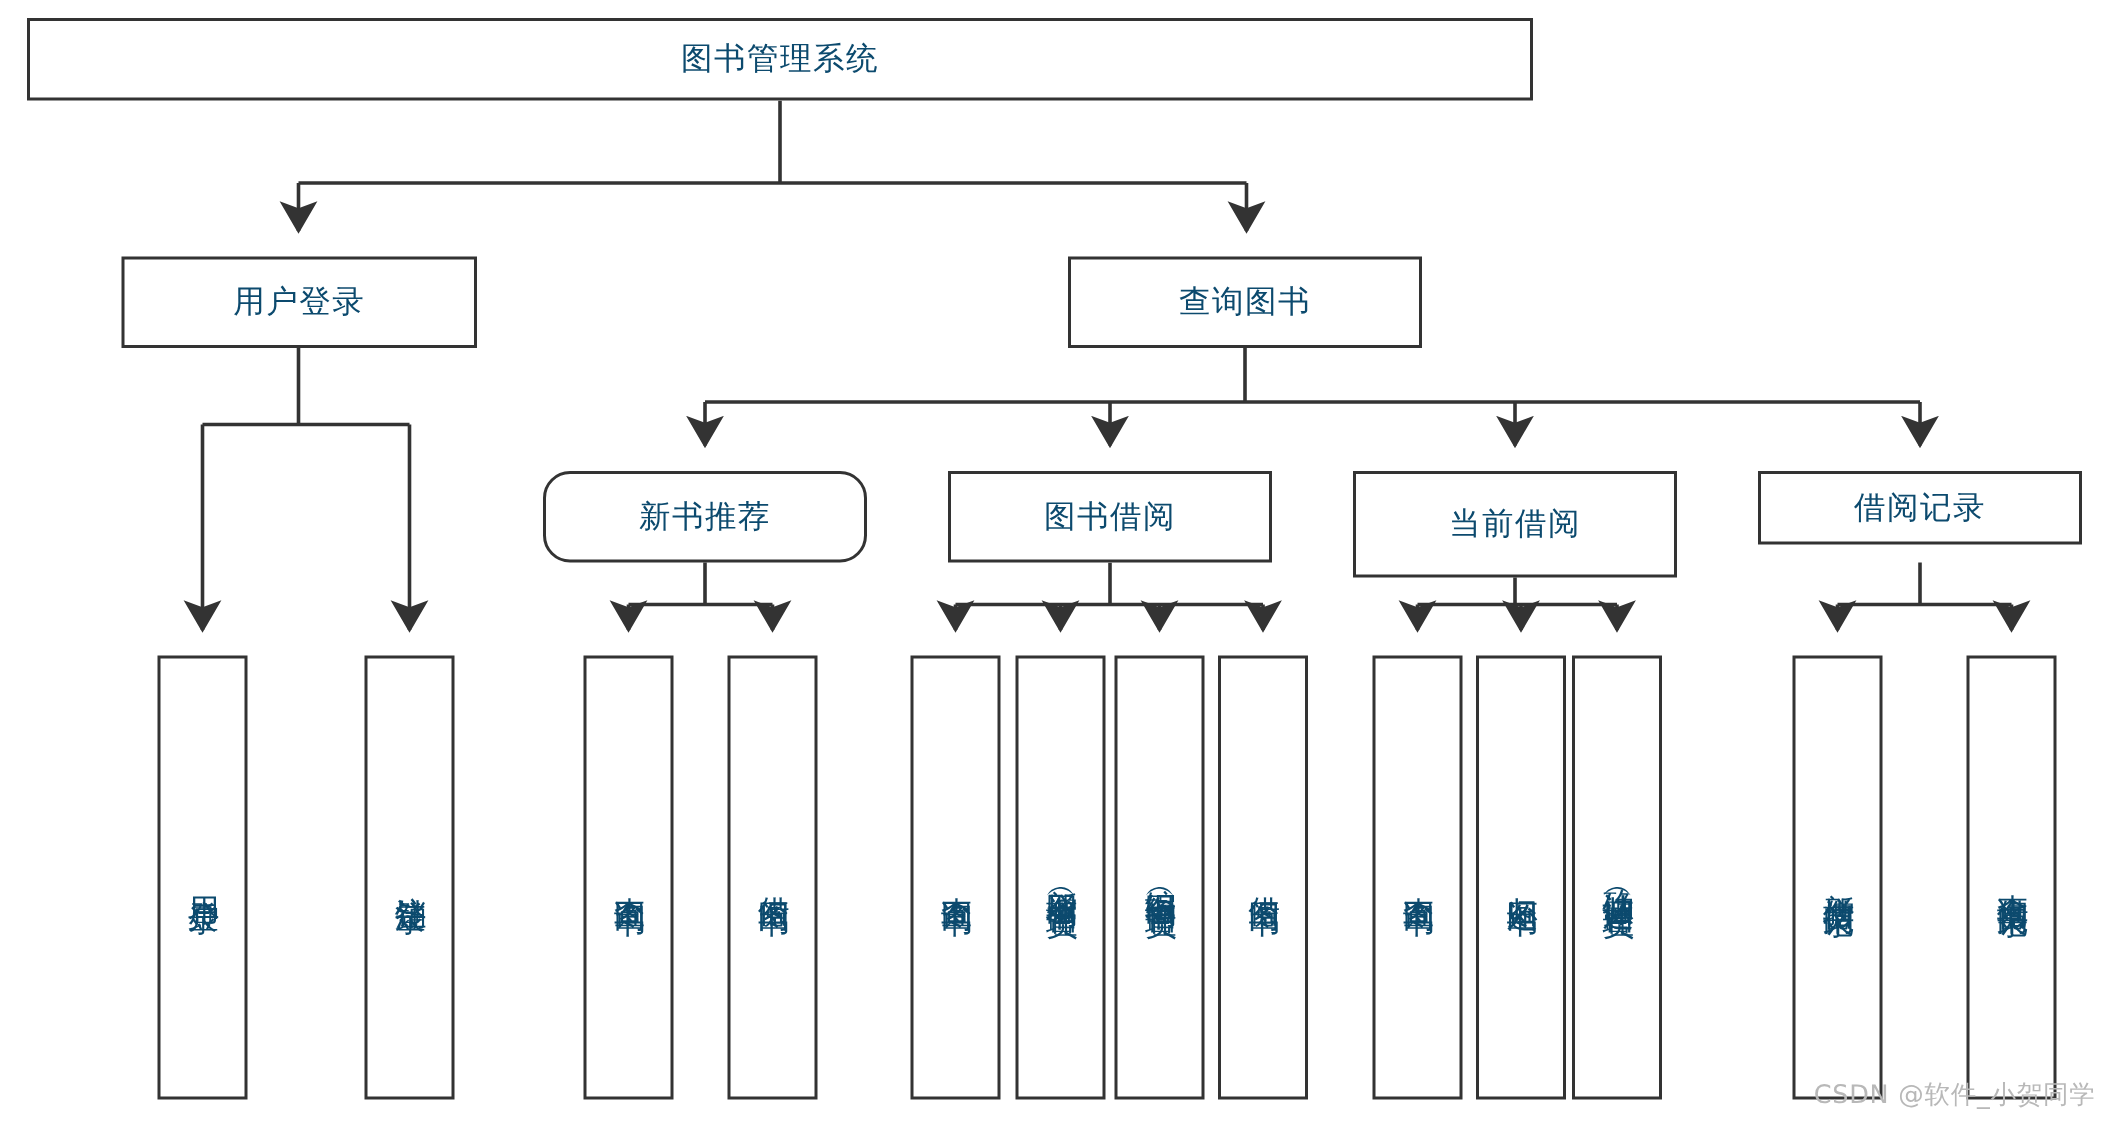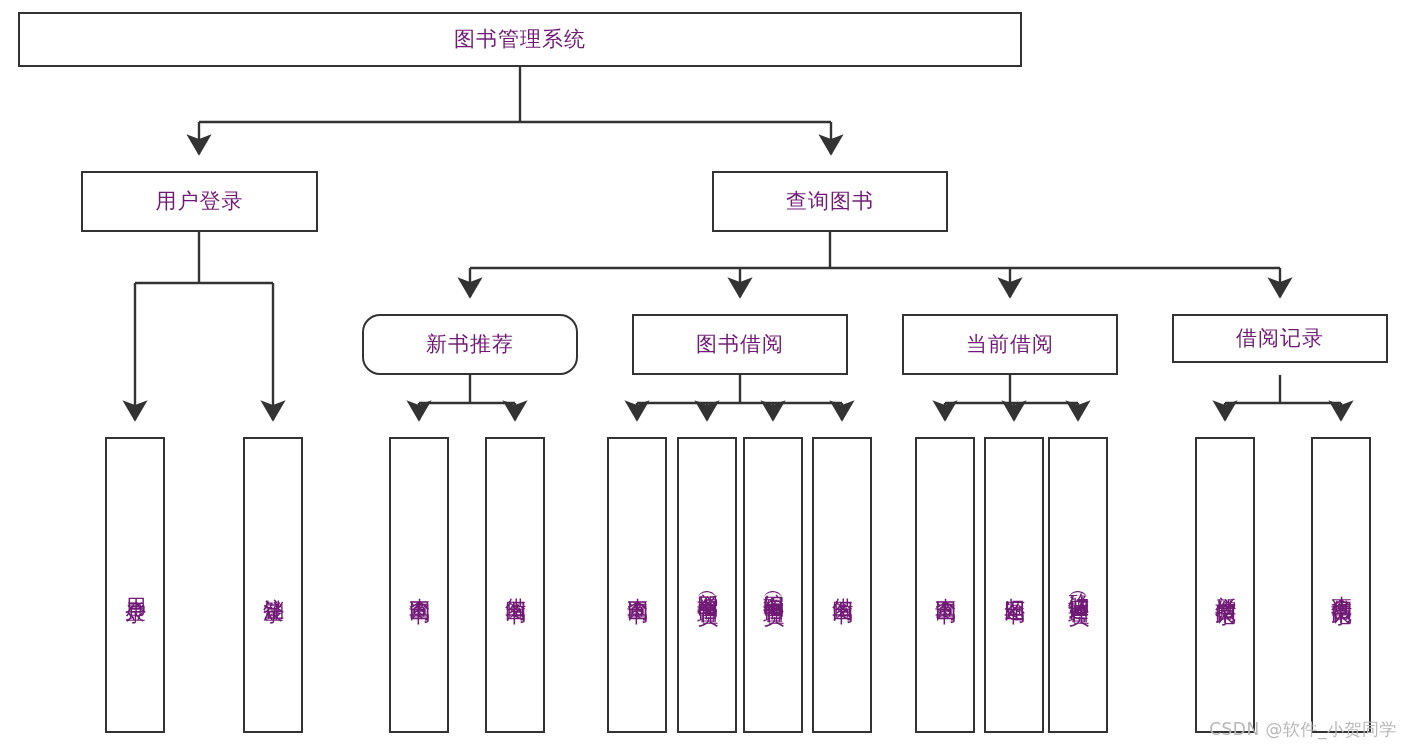--- a/index.html
+++ b/index.html
@@ -27,21 +27,21 @@
     display: block;
   }
   .node-box {
     position: absolute;
     box-sizing: border-box;
     border: 2px solid #333333;
     background: #ffffff;
     display: flex;
     align-items: center;
     justify-content: center;
-    color: #701a75;
+    color: #0c4a6e;
   }
   .node-horizontal .node-label {
     font-size: 21px;
     line-height: 1.2;
     letter-spacing: 1px;
     white-space: nowrap;
   }
   .node-vertical .node-label {
     writing-mode: vertical-rl;
     text-orientation: upright;
@@ -130,21 +130,21 @@
   </div>
 
   <div class="node-box node-horizontal" style="left:362px; top:314px; width:216px; height:61px;border-radius:18px;">
     <span class="node-label">新书推荐</span>
   </div>
 
   <div class="node-box node-horizontal" style="left:632px; top:314px; width:216px; height:61px;justify-content:center;">
     <span class="node-label">图书借阅</span>
   </div>
 
-  <div class="node-box node-horizontal" style="left:902px; top:314px; width:216px; height:61px;">
+  <div class="node-box node-horizontal" style="left:902px; top:314px; width:216px; height:71px;">
     <span class="node-label">当前借阅</span>
   </div>
 
   <div class="node-box node-horizontal" style="left:1172px; top:314px; width:216px; height:49px;text-align:right;">
     <span class="node-label">借阅记录</span>
   </div>
 
   <div class="node-box node-vertical" style="left:105px; top:437px; width:60px; height:296px;">
     <span class="node-label">用户登录</span>
   </div>

